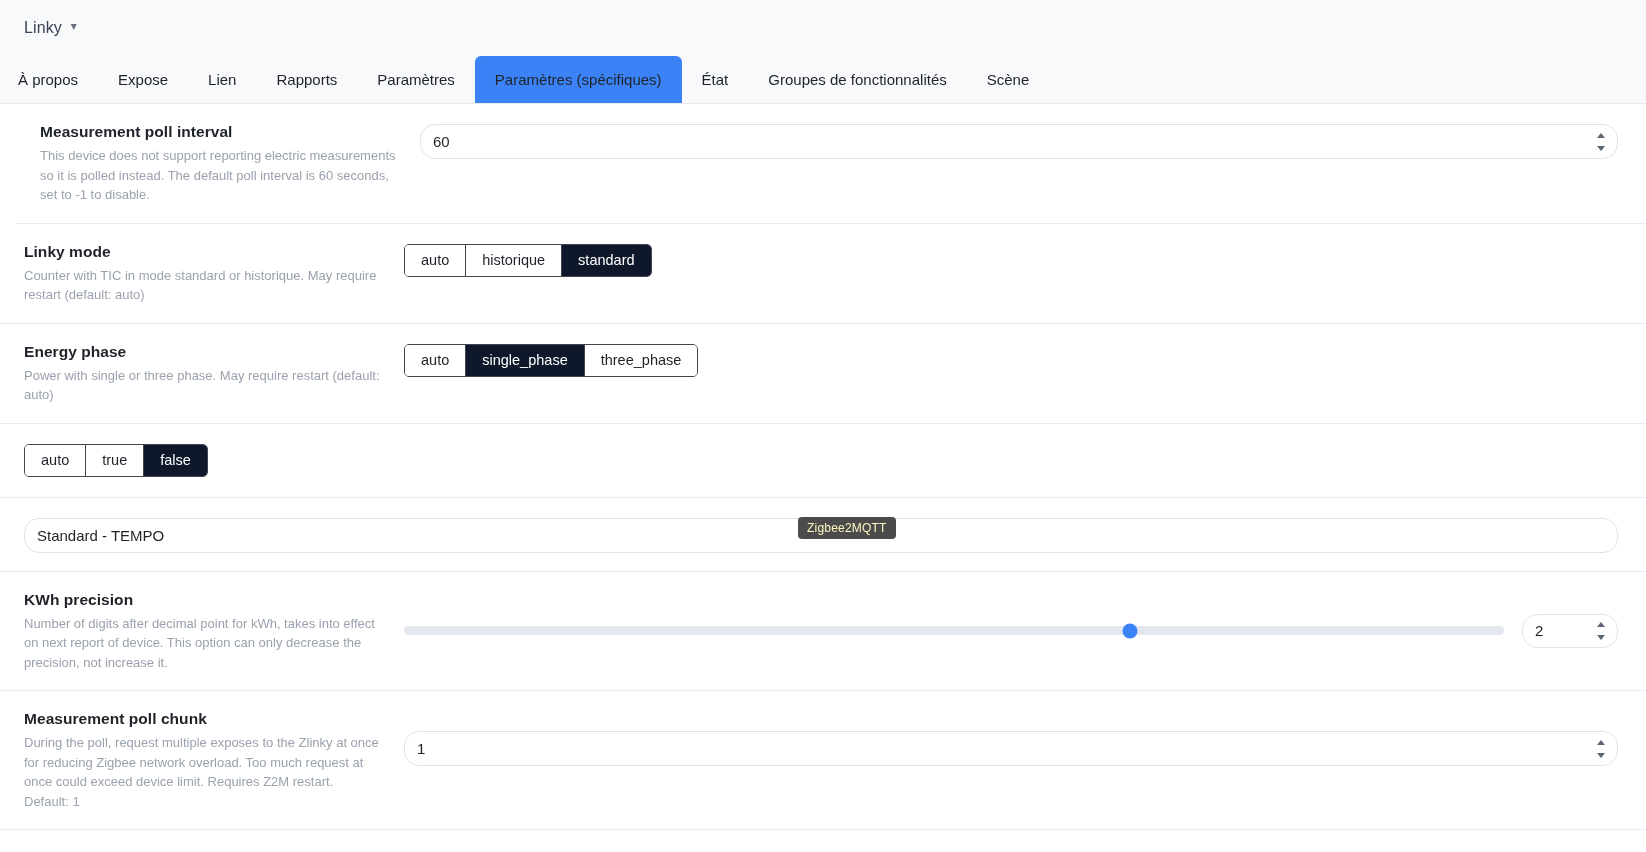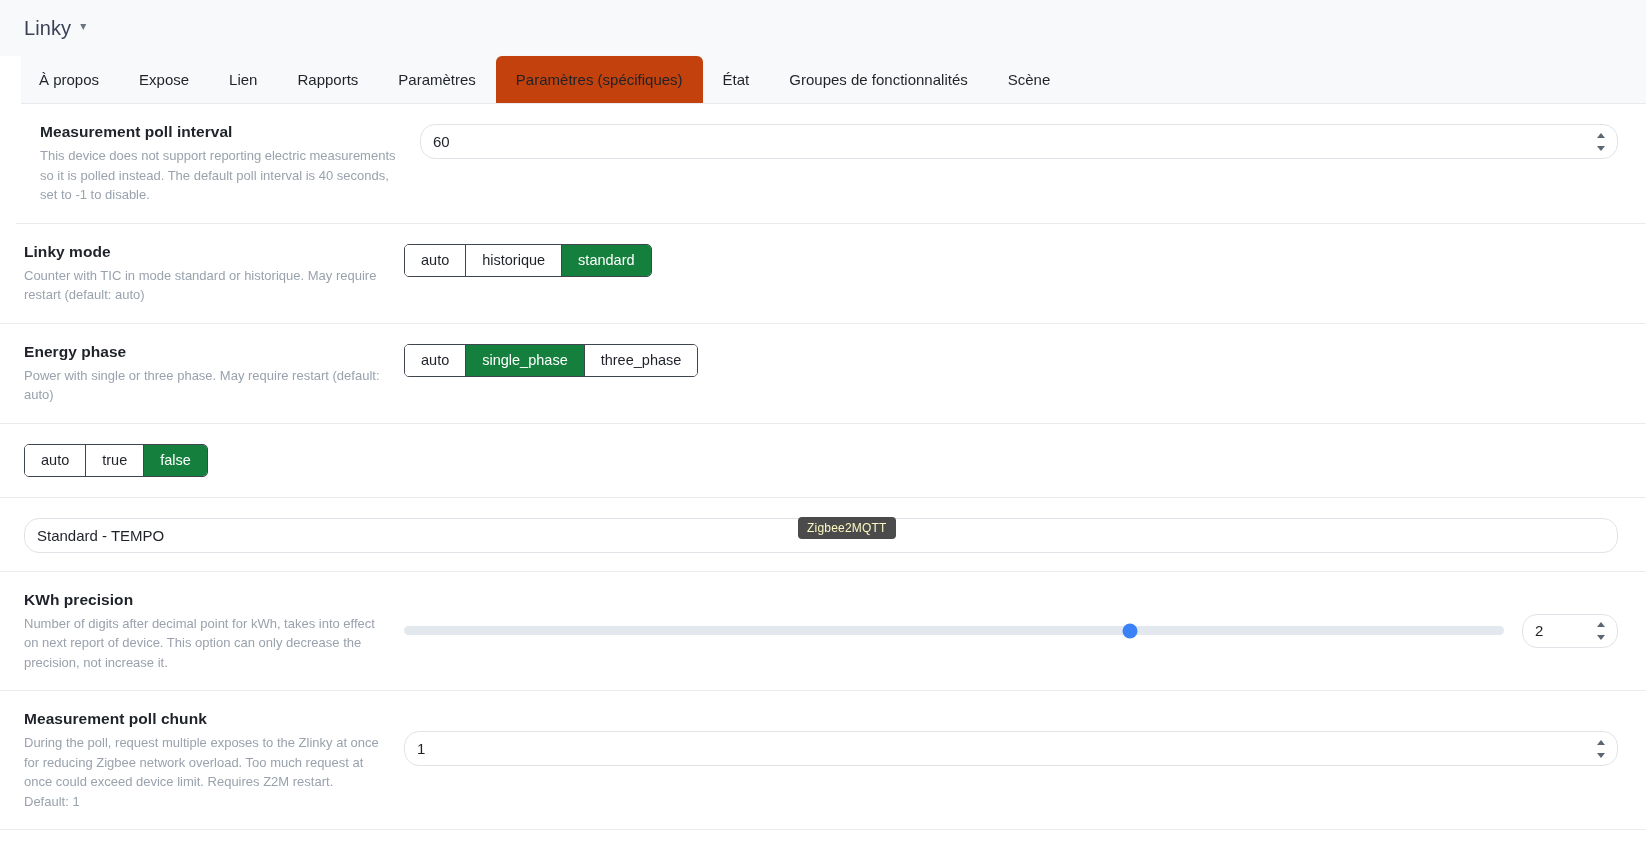--- a/index.html
+++ b/index.html
@@ -18,21 +18,21 @@
 
   
   .topbar {
     height: 56px;
     background: #f8f9fa;
     display: flex;
     align-items: center;
     padding-left: 24px;
   }
   .device-name {
-    font-size: 20px;
+    font-size: 16px;
     color: #3c4257;
     font-weight: 400;
     letter-spacing: .1px;
   }
   .caret {
     display: inline-block;
     margin-left: 9px;
     color: #6b7280;
     font-size: 12px;
     position: relative;
@@ -41,37 +41,36 @@
 
   
   .tabbar {
     height: 48px;
     background: #f8f9fa;
     display: flex;
     align-items: stretch;
     padding: 0 0 0 0;
     border-bottom: 1px solid #e8eaed;
     position: relative;
-    margin-left: 21px;
   }
   .tab {
     display: flex;
     align-items: center;
     padding: 0 20px;
     font-size: 15px;
     color: #1f2329;
     cursor: pointer;
     white-space: nowrap;
     background: transparent;
     border: none;
     font-family: "Liberation Sans", sans-serif;
   }
   .tab:first-child { padding-left: 18px; }
   .tab.active {
-    background: #c2410c;
+    background: #3b82f6;
     border-radius: 6px 6px 0 0;
     position: relative;
     z-index: 2;
     box-shadow: 0 -1px 2px rgba(0,0,0,0.02);
   }
 
   
   .settings {
     padding: 0;
     background: #ffffff;
@@ -168,21 +167,21 @@
     color: #1f2329;
     background: #ffffff;
     border: none;
     border-right: 1px solid #3f4650;
     cursor: pointer;
     font-family: "Liberation Sans", sans-serif;
     white-space: nowrap;
   }
   .seg-btn:last-child { border-right: none; }
   .seg-btn.on {
-    background: #15803d;
+    background: #0f172a;
     color: #ffffff;
   }
 
   
   .slider-wrap {
     display: flex;
     align-items: center;
     width: 100%;
     gap: 0;
   }
@@ -244,21 +243,21 @@
     <button class="tab">État</button>
     <button class="tab">Groupes de fonctionnalités</button>
     <button class="tab">Scène</button>
   </div>
 
   <div class="settings">
 
     <div class="row">
       <div class="label-col">
         <div class="setting-title">Measurement poll interval</div>
-        <div class="setting-desc">This device does not support reporting electric measurements so it is polled instead. The default poll interval is 40 seconds, set to -1 to disable.</div>
+        <div class="setting-desc">This device does not support reporting electric measurements so it is polled instead. The default poll interval is 60 seconds, set to -1 to disable.</div>
       </div>
       <div class="control-col">
         <div class="input-wrap">
           <input class="text-input" type="text" value="60" style="">
           <span class="spinner">
             <span class="spin-up"></span>
             <span class="spin-dn"></span>
           </span>
         </div>
       </div>

